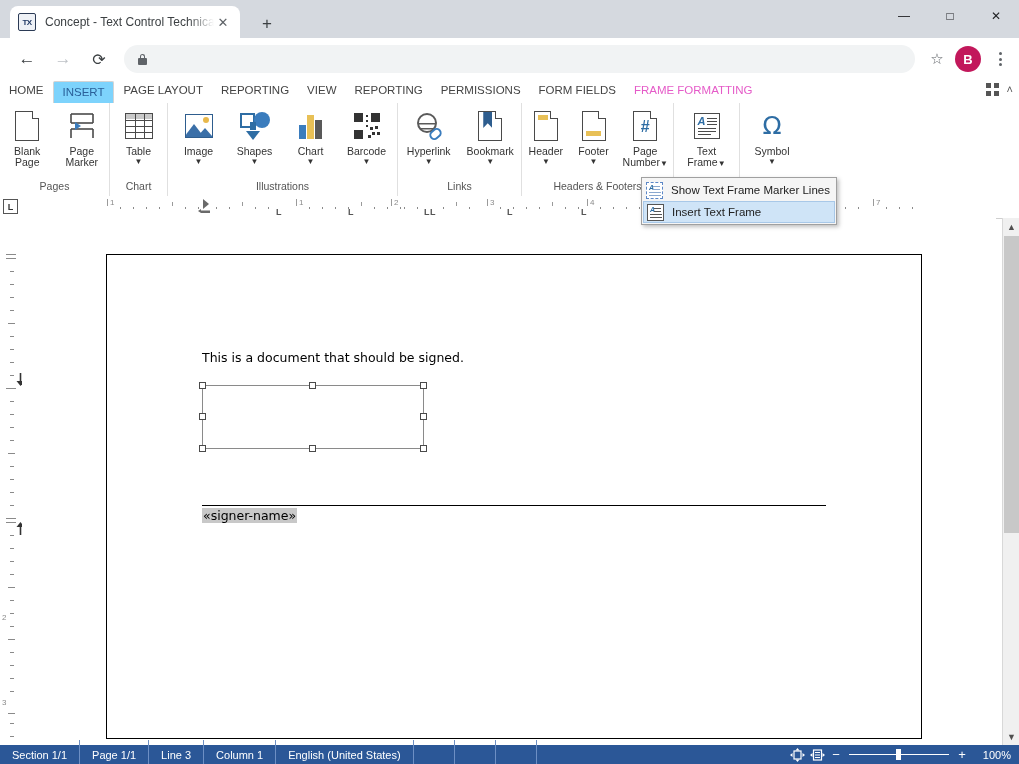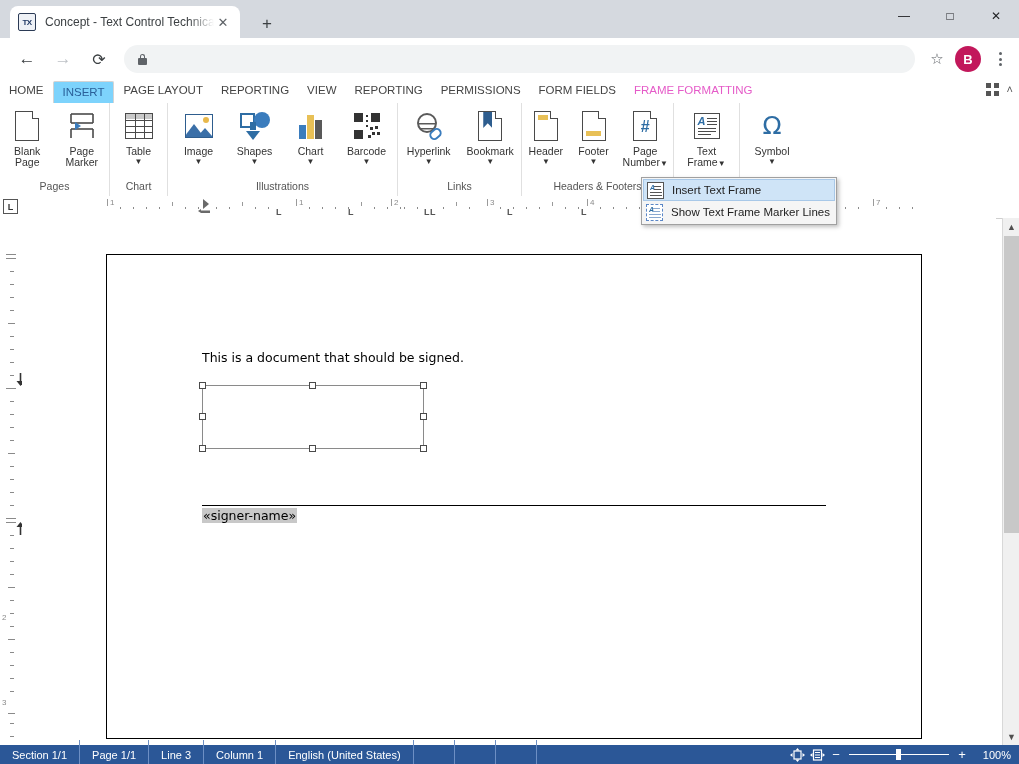--- a/index.html
+++ b/index.html
@@ -715,39 +715,39 @@
           <span class="lbl">Symbol</span>
           <span class="caret">▼</span>
         </div>
       </div>
       <div class="rgroup-label"></div>
     </div>
 
   </div>
 
   <div class="dropdown">
+    <div class="dd-item">
+      <span class="dd-ico dashed">
+          <i class="a">A</i>
+          <i class="ln r1"></i>
+          <i class="ln r2"></i>
+          <i class="ln r3"></i>
+          <i class="ln r4"></i>
+        </span>
+      <span>Show Text Frame Marker Lines</span>
+    </div>
     <div class="dd-item hover">
       <span class="dd-ico solid">
           <i class="a">A</i>
           <i class="ln r1"></i>
           <i class="ln r2"></i>
           <i class="ln r3"></i>
           <i class="ln r4"></i>
         </span>
       <span>Insert Text Frame</span>
-    </div>
-    <div class="dd-item">
-      <span class="dd-ico dashed">
-          <i class="a">A</i>
-          <i class="ln r1"></i>
-          <i class="ln r2"></i>
-          <i class="ln r3"></i>
-          <i class="ln r4"></i>
-        </span>
-      <span>Show Text Frame Marker Lines</span>
     </div>
   </div>
 
   <div class="h-ruler">
     <div class="ruler-corner">L</div>
 
     <div class="rtick major" style="left:107px"></div>
     <div class="rnum" style="left:110px">1</div>
     <div class="rtick minor" style="left:120px"></div>
     <div class="rtick minor" style="left:133px"></div>

